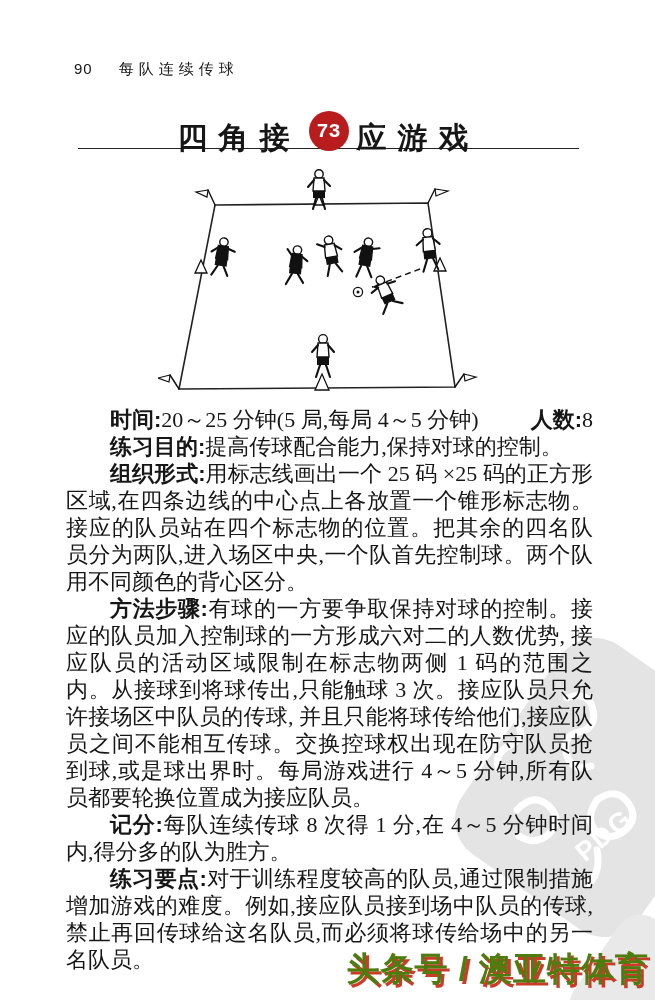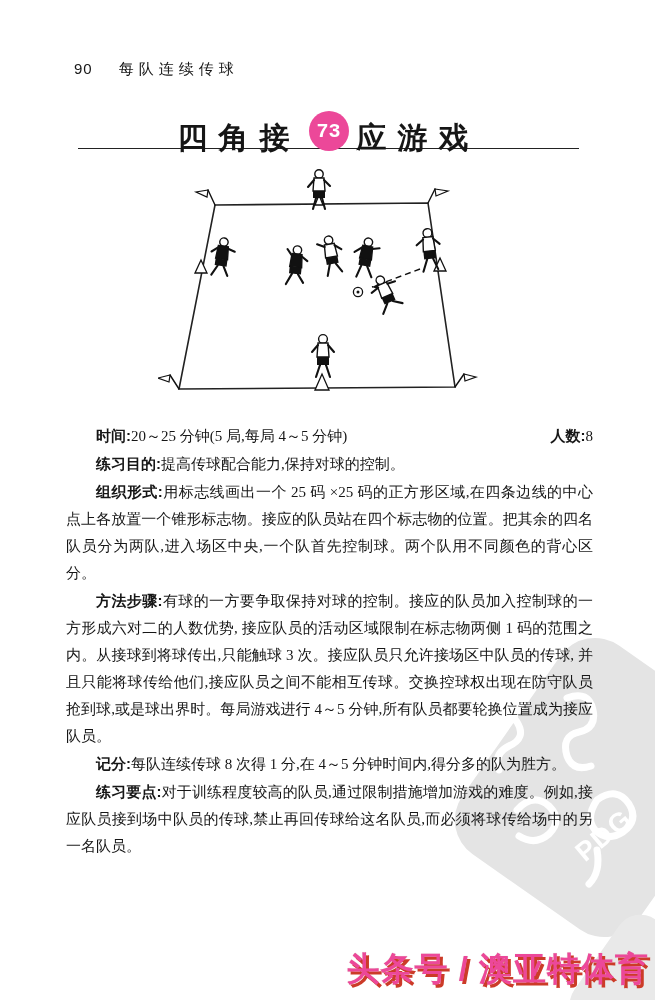--- a/index.html
+++ b/index.html
@@ -25,39 +25,39 @@
     position:absolute;left:0;right:0;top:38px;height:0;
     border-top:1.5px solid #222;
   }
   .title-line{
     position:relative;display:flex;justify-content:center;align-items:center;
     font-family:Liberation Mono, monospace;
     font-weight:bold;font-size:30px;letter-spacing:11px;height:56px;
   }
   .badge{
     display:inline-flex;align-items:center;justify-content:center;
-    width:40px;height:40px;border-radius:50%;background:#ec4899;color:#fff;
+    width:40px;height:40px;border-radius:50%;background:#b91c1c;color:#fff;
     font-size:20px;letter-spacing:0;margin:0 8px;transform:translateY(-7px);
     flex:0 0 auto;
   }
   
   .figure{position:absolute;top:168px;left:158px;width:344px;height:240px;z-index:2;}
   .figure svg{display:block;}
   .limb{stroke:#111;stroke-width:2.1;stroke-linecap:round;}
   .shirt-light{fill:#fff;stroke:#111;stroke-width:1.4;}
   .shirt-dark{fill:#111;stroke:#111;stroke-width:1.4;}
   .shorts{fill:#111;}
   .head{fill:#fff;stroke:#111;stroke-width:1.4;}
   .fieldline{fill:none;stroke:#222;stroke-width:1.6;}
   .conef{fill:#fff;stroke:#111;stroke-width:1.3;}
   .flagf{fill:#fff;stroke:#111;stroke-width:1.2;}
   
   .content{
     position:absolute;top:406px;left:66px;right:62px;z-index:2;
-    font-size:15px;line-height:27px;text-align:justify;margin-top:16px;
+    font-size:22px;line-height:27px;text-align:justify;
   }
   .content p{margin:0;text-indent:2em;}
   .content b{
     font-family:"Liberation Sans","DejaVu Sans",sans-serif;font-weight:bold;
   }
   .info-line{display:flex;justify-content:space-between;text-indent:0 !important;}
   .info-line .left{text-indent:2em;}
   .info-line .right{white-space:nowrap;}
   
   .stamp{
@@ -74,21 +74,21 @@
   }
   .stamp2{
     position:absolute;top:930px;right:-60px;width:130px;height:130px;
     background:#e9e9e9;border-radius:26px;transform:rotate(35deg);z-index:1;
   }
   
   .footer{
     position:absolute;right:6px;bottom:8px;z-index:3;
     font-family:"Liberation Sans","DejaVu Sans",sans-serif;
     font-weight:bold;font-size:33px;letter-spacing:1px;
-    color:#ec4899;
+    color:#4d7c0f;
     text-shadow:3px 3px 0 #cc3b28, 0 0 1px #d8cfc6;
     white-space:nowrap;
   }
 </style>
 </head>
 <body>
 
 <div class="page">
 
   <div class="stamp"></div>

